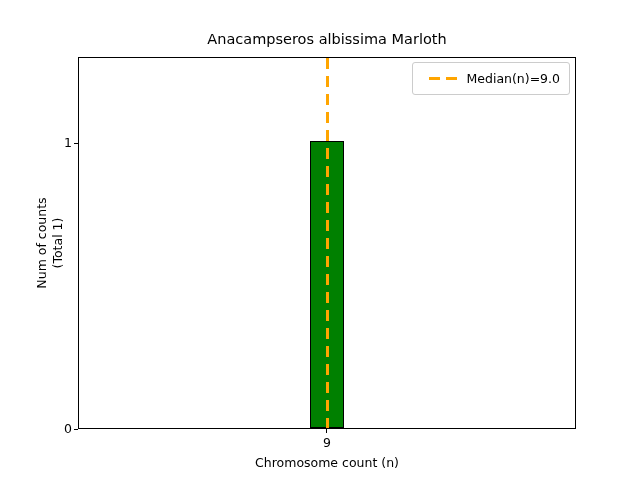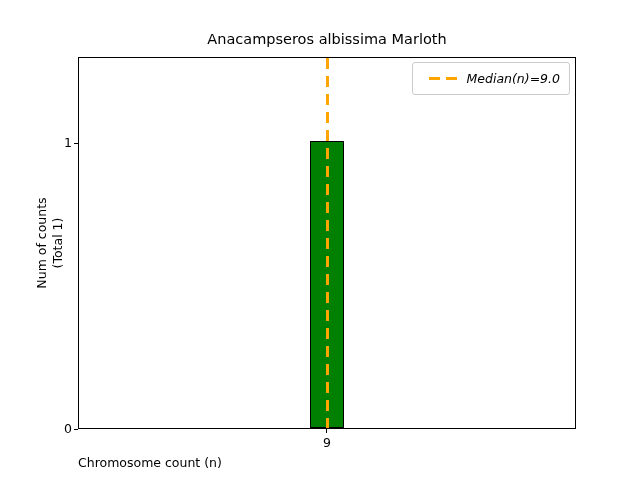--- a/index.html
+++ b/index.html
@@ -104,21 +104,21 @@
     text-align: center;
     width: 40px;
   }
 
   
   #xlabel {
     position: absolute;
     left: 78px;
     top: 455px;
     width: 498px;
-    text-align: left;
+    text-align: center;
     font-size: 12.5px;
     line-height: 15px;
     color: #000000;
     white-space: nowrap;
   }
   .ylabel-line {
     position: absolute;
     transform-origin: 50% 50%;
     transform: rotate(-90deg);
     font-size: 12.5px;
@@ -142,21 +142,20 @@
     background: #ffffff;
     padding: 7px 9px 7px 8px;
     box-sizing: border-box;
     width: 158px;
   }
   .legend-row {
     display: flex;
     align-items: center;
     justify-content: flex-end;
     height: 17px;
-    font-style: italic;
   }
   .legend-handle {
     width: 29px;
     height: 17px;
     position: relative;
     margin-right: 9px;
     flex: 0 0 29px;
   }
   .legend-handle .dash-seg {
     position: absolute;

